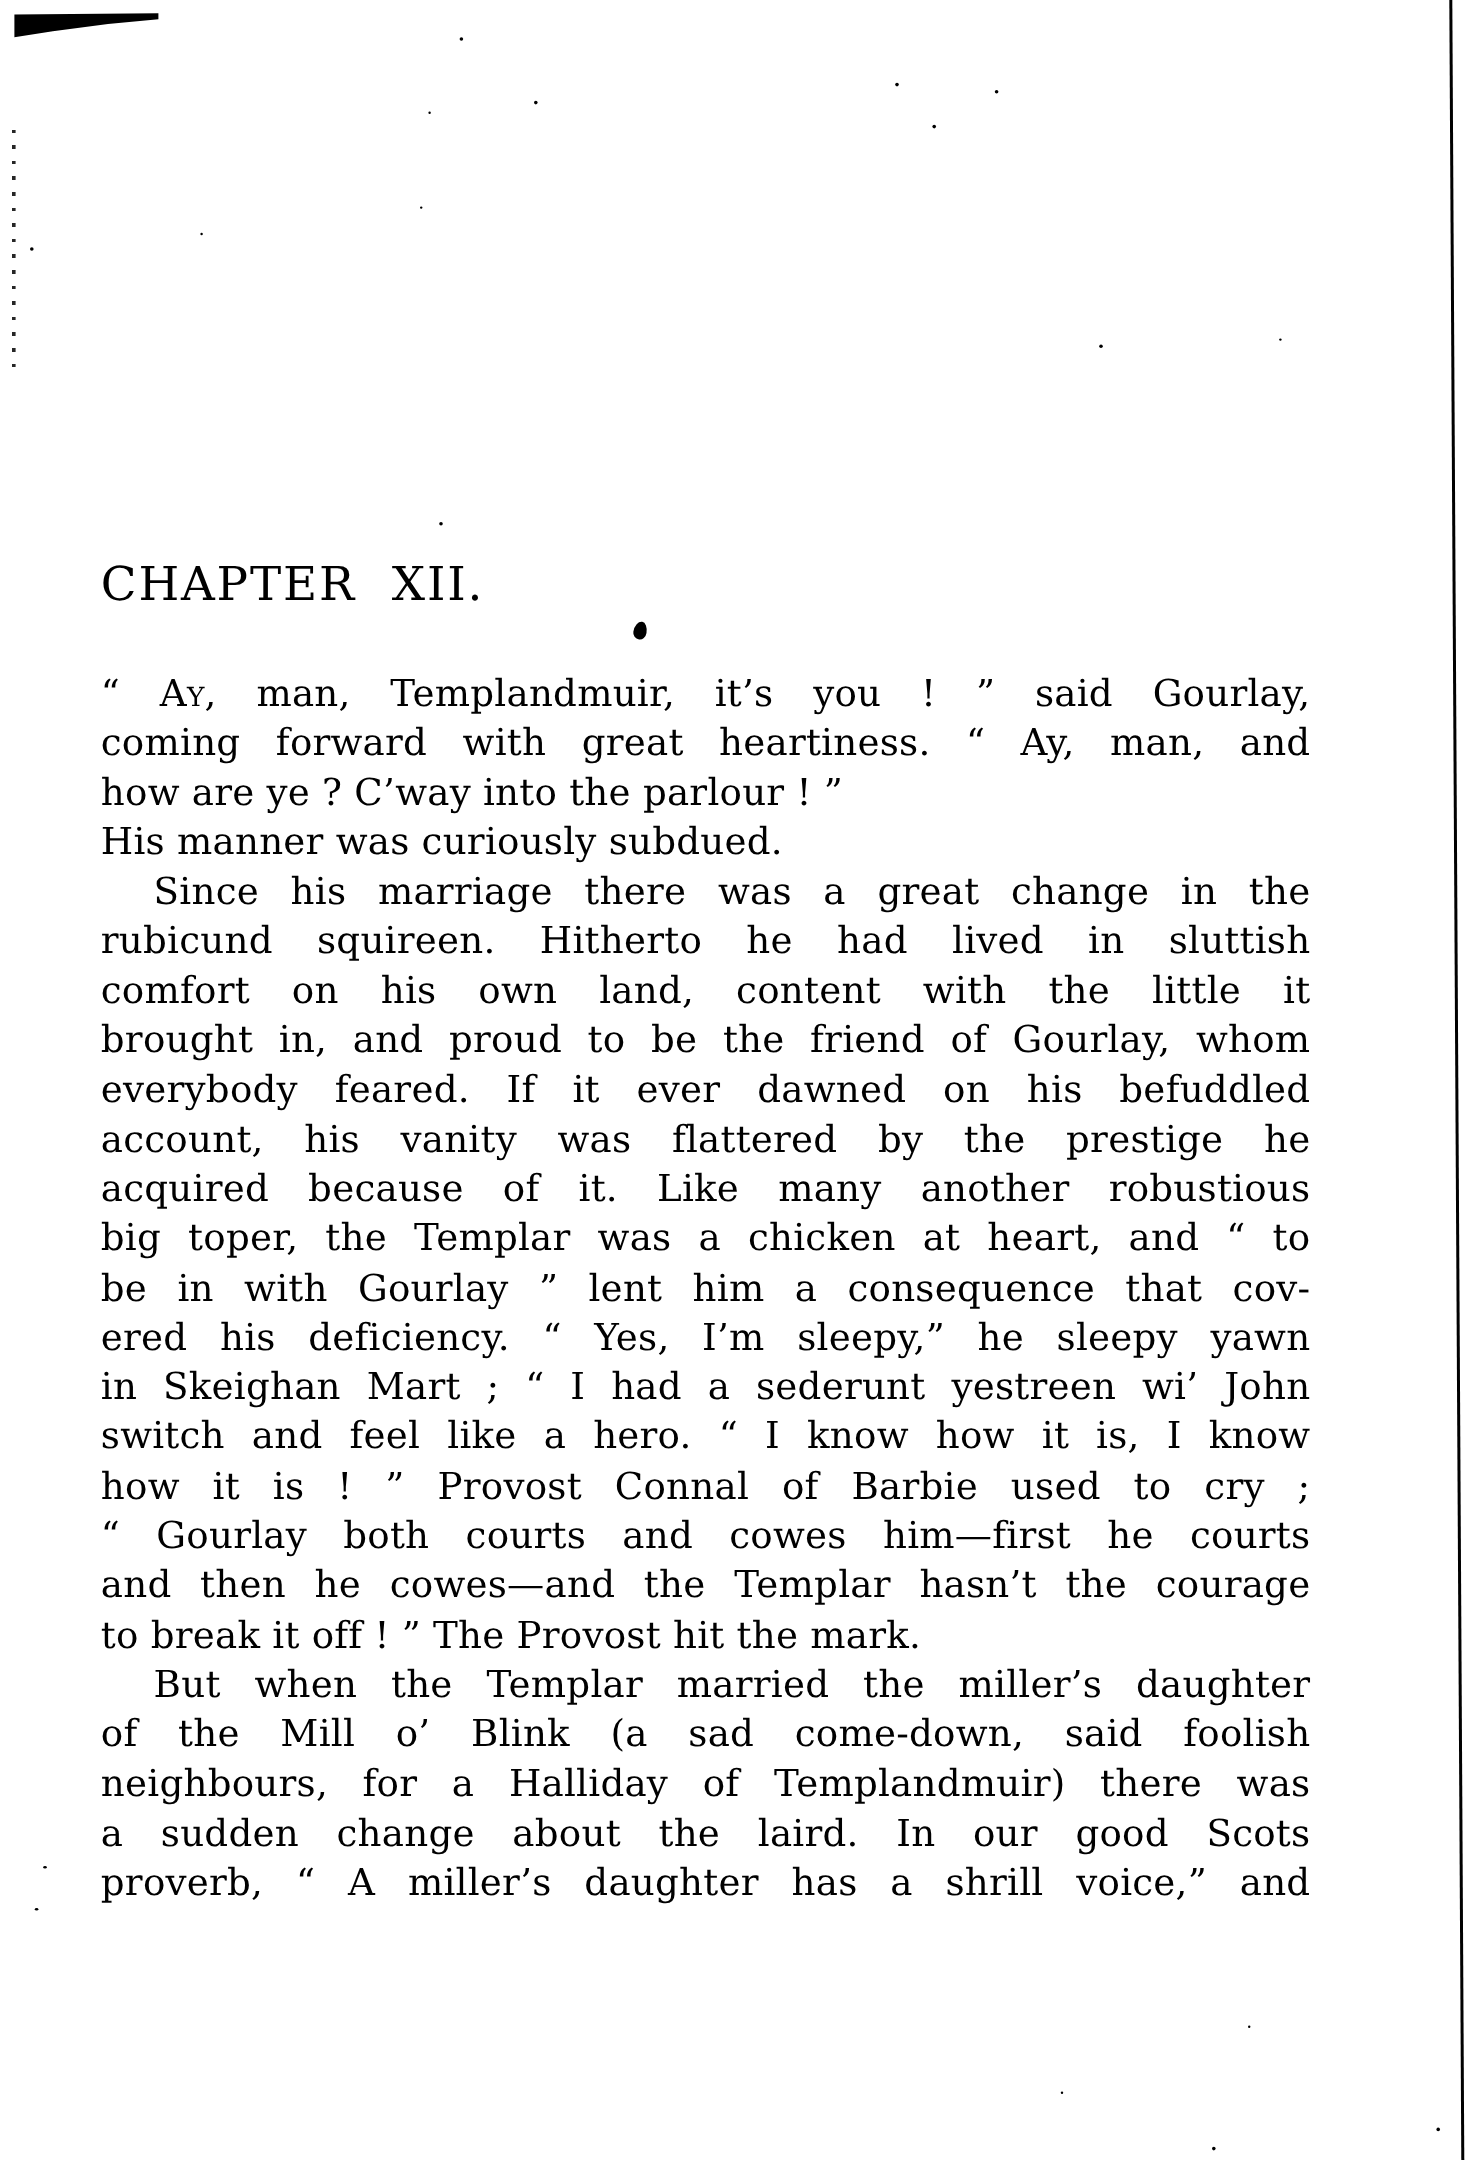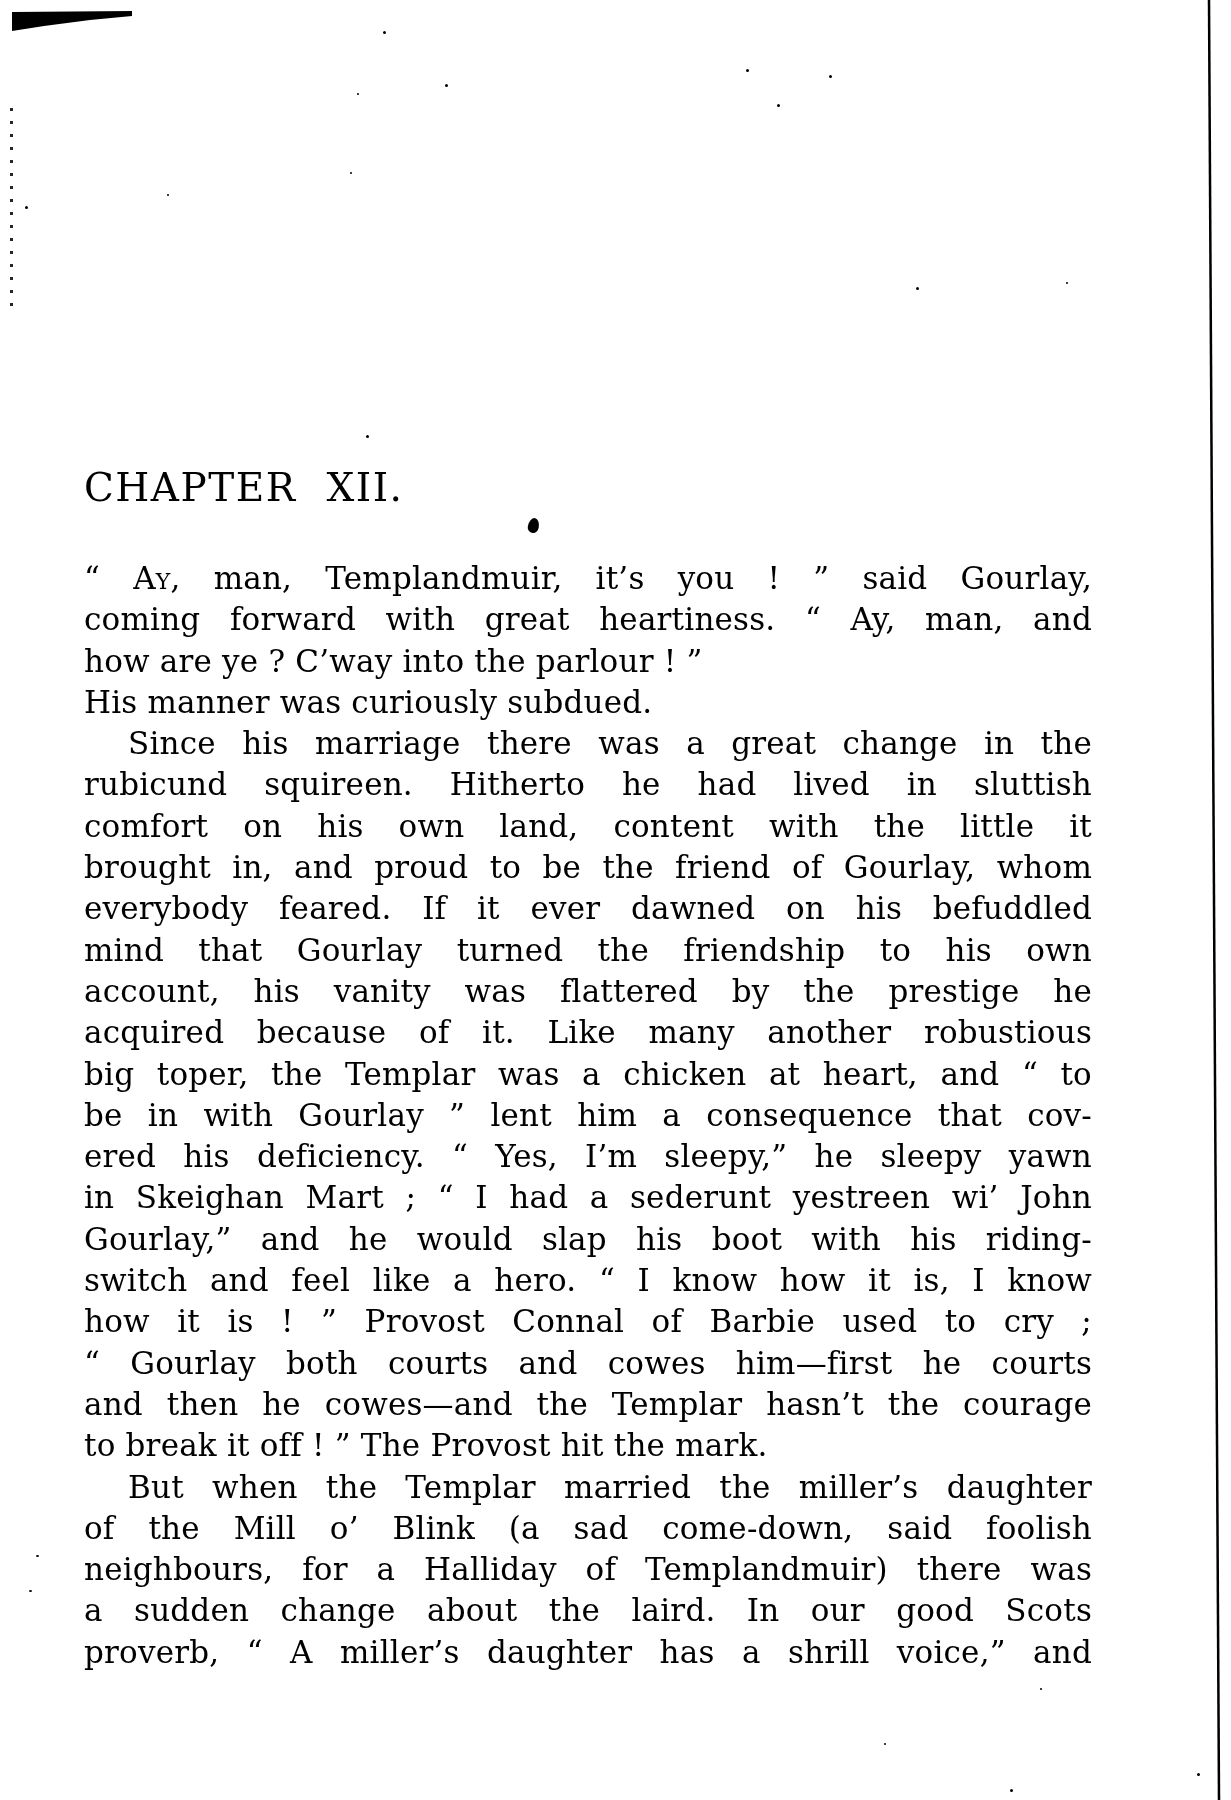--- a/index.html
+++ b/index.html
@@ -84,28 +84,26 @@
     <div class="lines">
       <div class="line"><span>“ </span><span class="sc">Ay,</span><span> man, Templandmuir, it’s you ! ” said Gourlay,</span></div>
       <div class="line">coming forward with great heartiness. “ Ay, man, and</div>
       <div class="line end">how are ye ? C’way into the parlour ! ”</div>
       <div class="line end">His manner was curiously subdued.</div>
       <div class="line indent">Since his marriage there was a great change in the</div>
       <div class="line">rubicund squireen. Hitherto he had lived in sluttish</div>
       <div class="line">comfort on his own land, content with the little it</div>
       <div class="line">brought in, and proud to be the friend of Gourlay, whom</div>
       <div class="line">everybody feared. If it ever dawned on his befuddled</div>
-      <div class="line">mind that Gourlay turned the friendship to his own</div>
       <div class="line">account, his vanity was flattered by the prestige he</div>
       <div class="line">acquired because of it. Like many another robustious</div>
       <div class="line">big toper, the Templar was a chicken at heart, and “ to</div>
       <div class="line">be in with Gourlay ” lent him a consequence that cov-</div>
       <div class="line">ered his deficiency. “ Yes, I’m sleepy,” he sleepy yawn</div>
       <div class="line">in Skeighan Mart ; “ I had a sederunt yestreen wi’ John</div>
-      <div class="line">Gourlay,” and he would slap his boot with his riding-</div>
       <div class="line">switch and feel like a hero. “ I know how it is, I know</div>
       <div class="line">how it is ! ” Provost Connal of Barbie used to cry ;</div>
       <div class="line">“ Gourlay both courts and cowes him—first he courts</div>
       <div class="line">and then he cowes—and the Templar hasn’t the courage</div>
       <div class="line end">to break it off ! ” The Provost hit the mark.</div>
       <div class="line indent">But when the Templar married the miller’s daughter</div>
       <div class="line">of the Mill o’ Blink (a sad come-down, said foolish</div>
       <div class="line">neighbours, for a Halliday of Templandmuir) there was</div>
       <div class="line">a sudden change about the laird. In our good Scots</div>
       <div class="line">proverb, “ A miller’s daughter has a shrill voice,” and</div>

